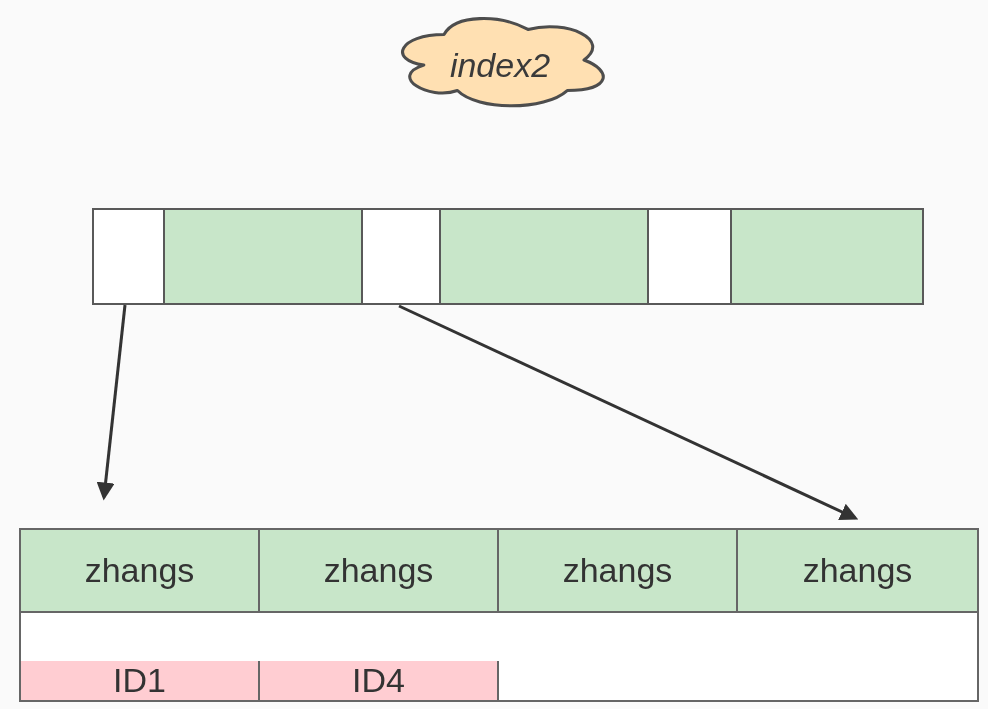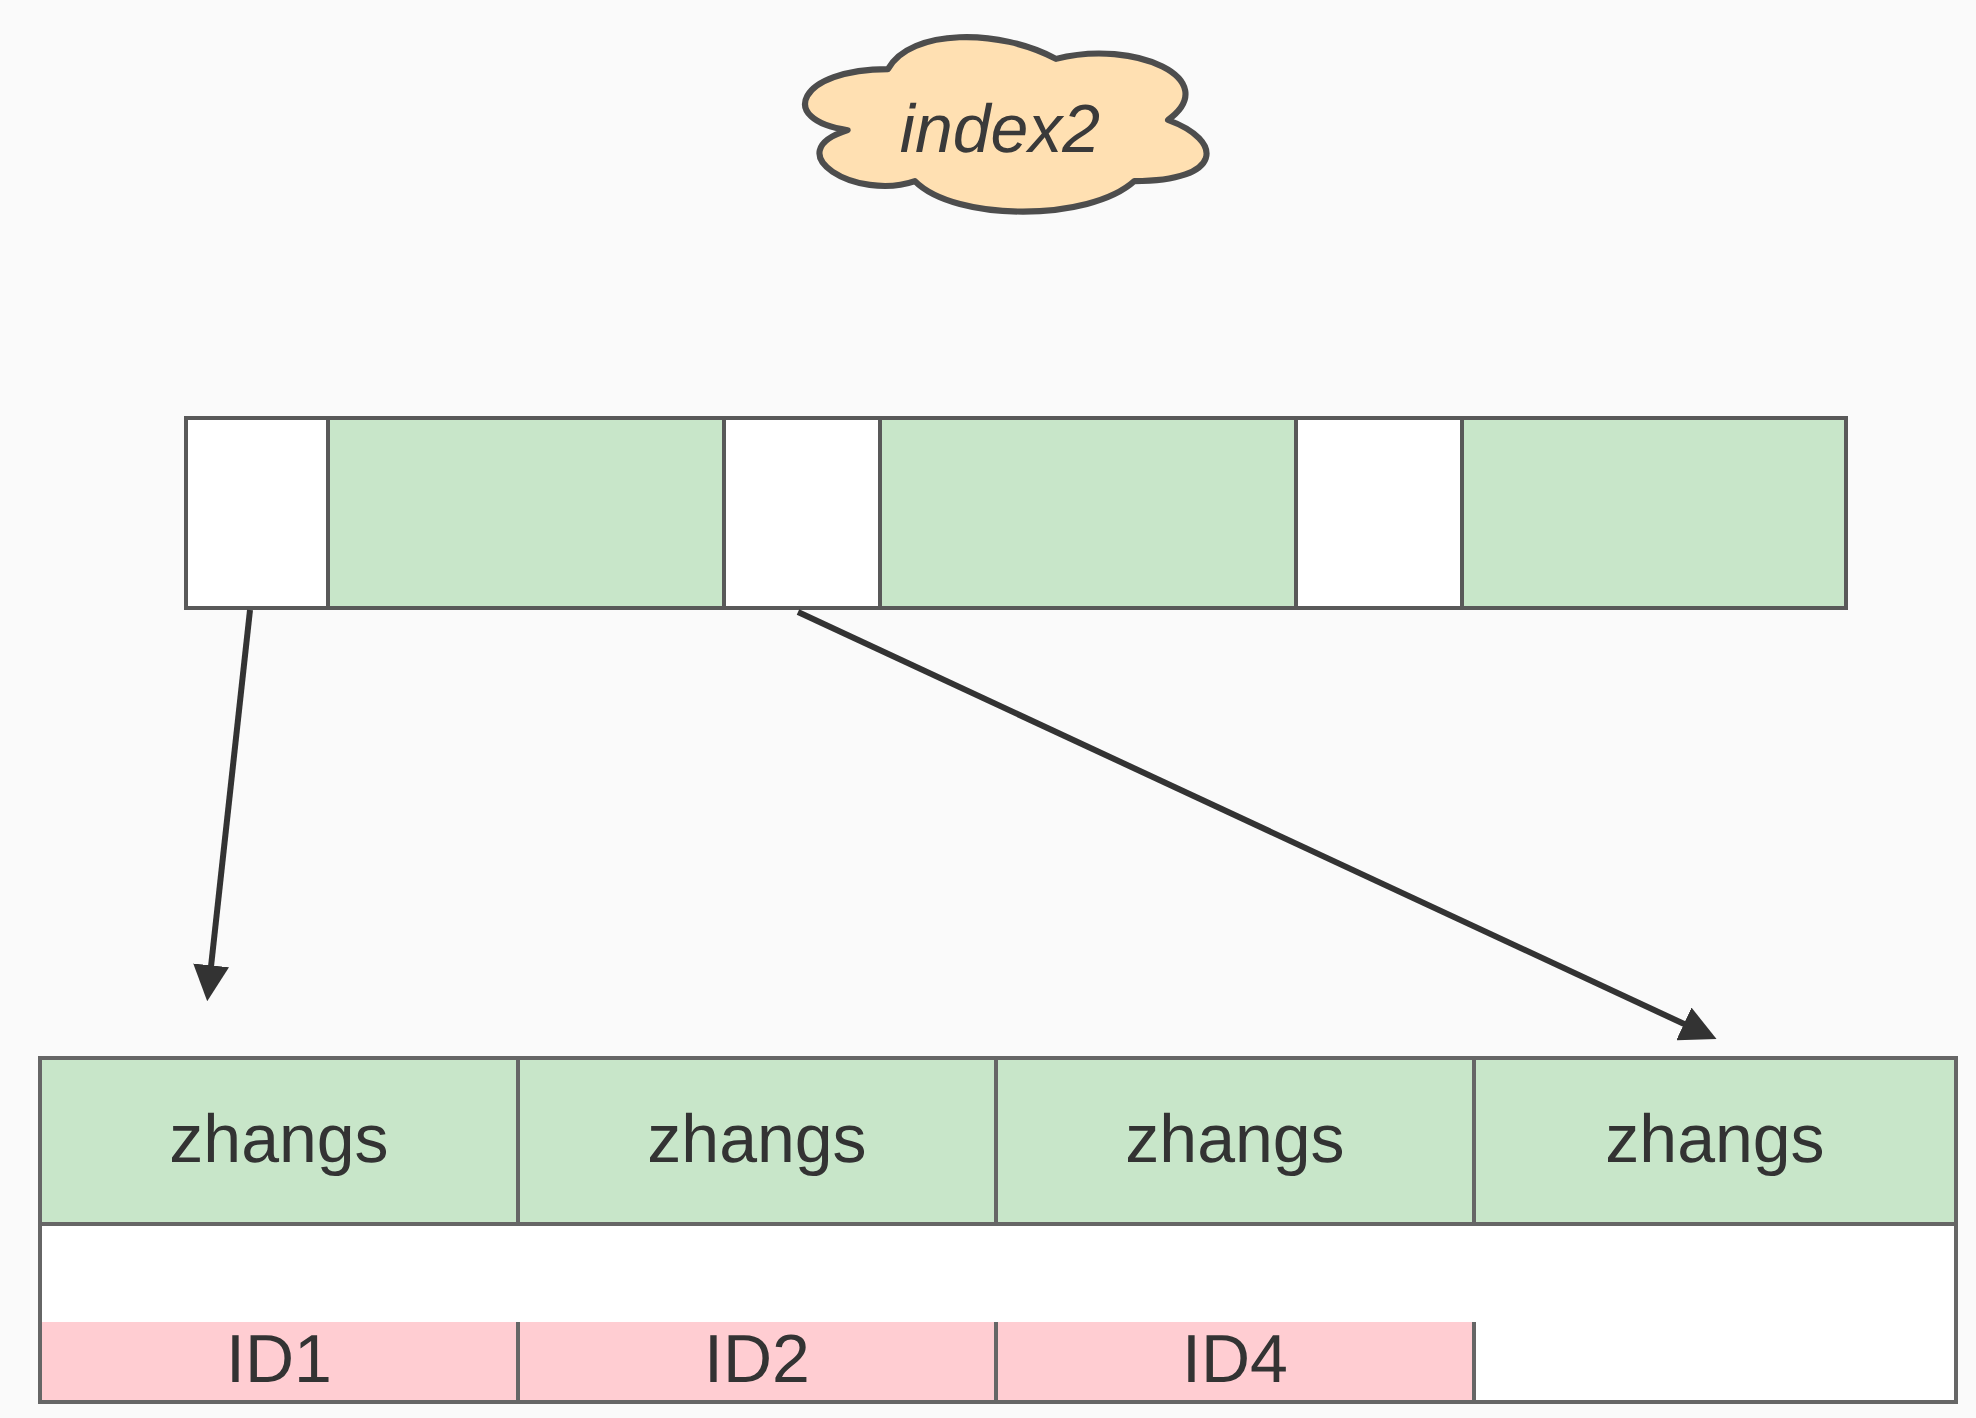--- a/index.html
+++ b/index.html
@@ -140,15 +140,14 @@
   <line x1="125" y1="305" x2="104" y2="497" stroke="#333333" stroke-width="3" marker-end="url(#arrowhead)"></line>
   <line x1="399" y1="306" x2="855" y2="518" stroke="#333333" stroke-width="3" marker-end="url(#arrowhead)"></line>
 </svg>
 
 <div class="lookup-table">
   <div class="cell name">zhangs</div>
   <div class="cell name">zhangs</div>
   <div class="cell name">zhangs</div>
   <div class="cell name">zhangs</div>
   <div class="cell id">ID1</div>
-  <div class="cell id">ID2</div>
   <div class="cell id">ID4</div>
 </div>
 
 </body></html>

